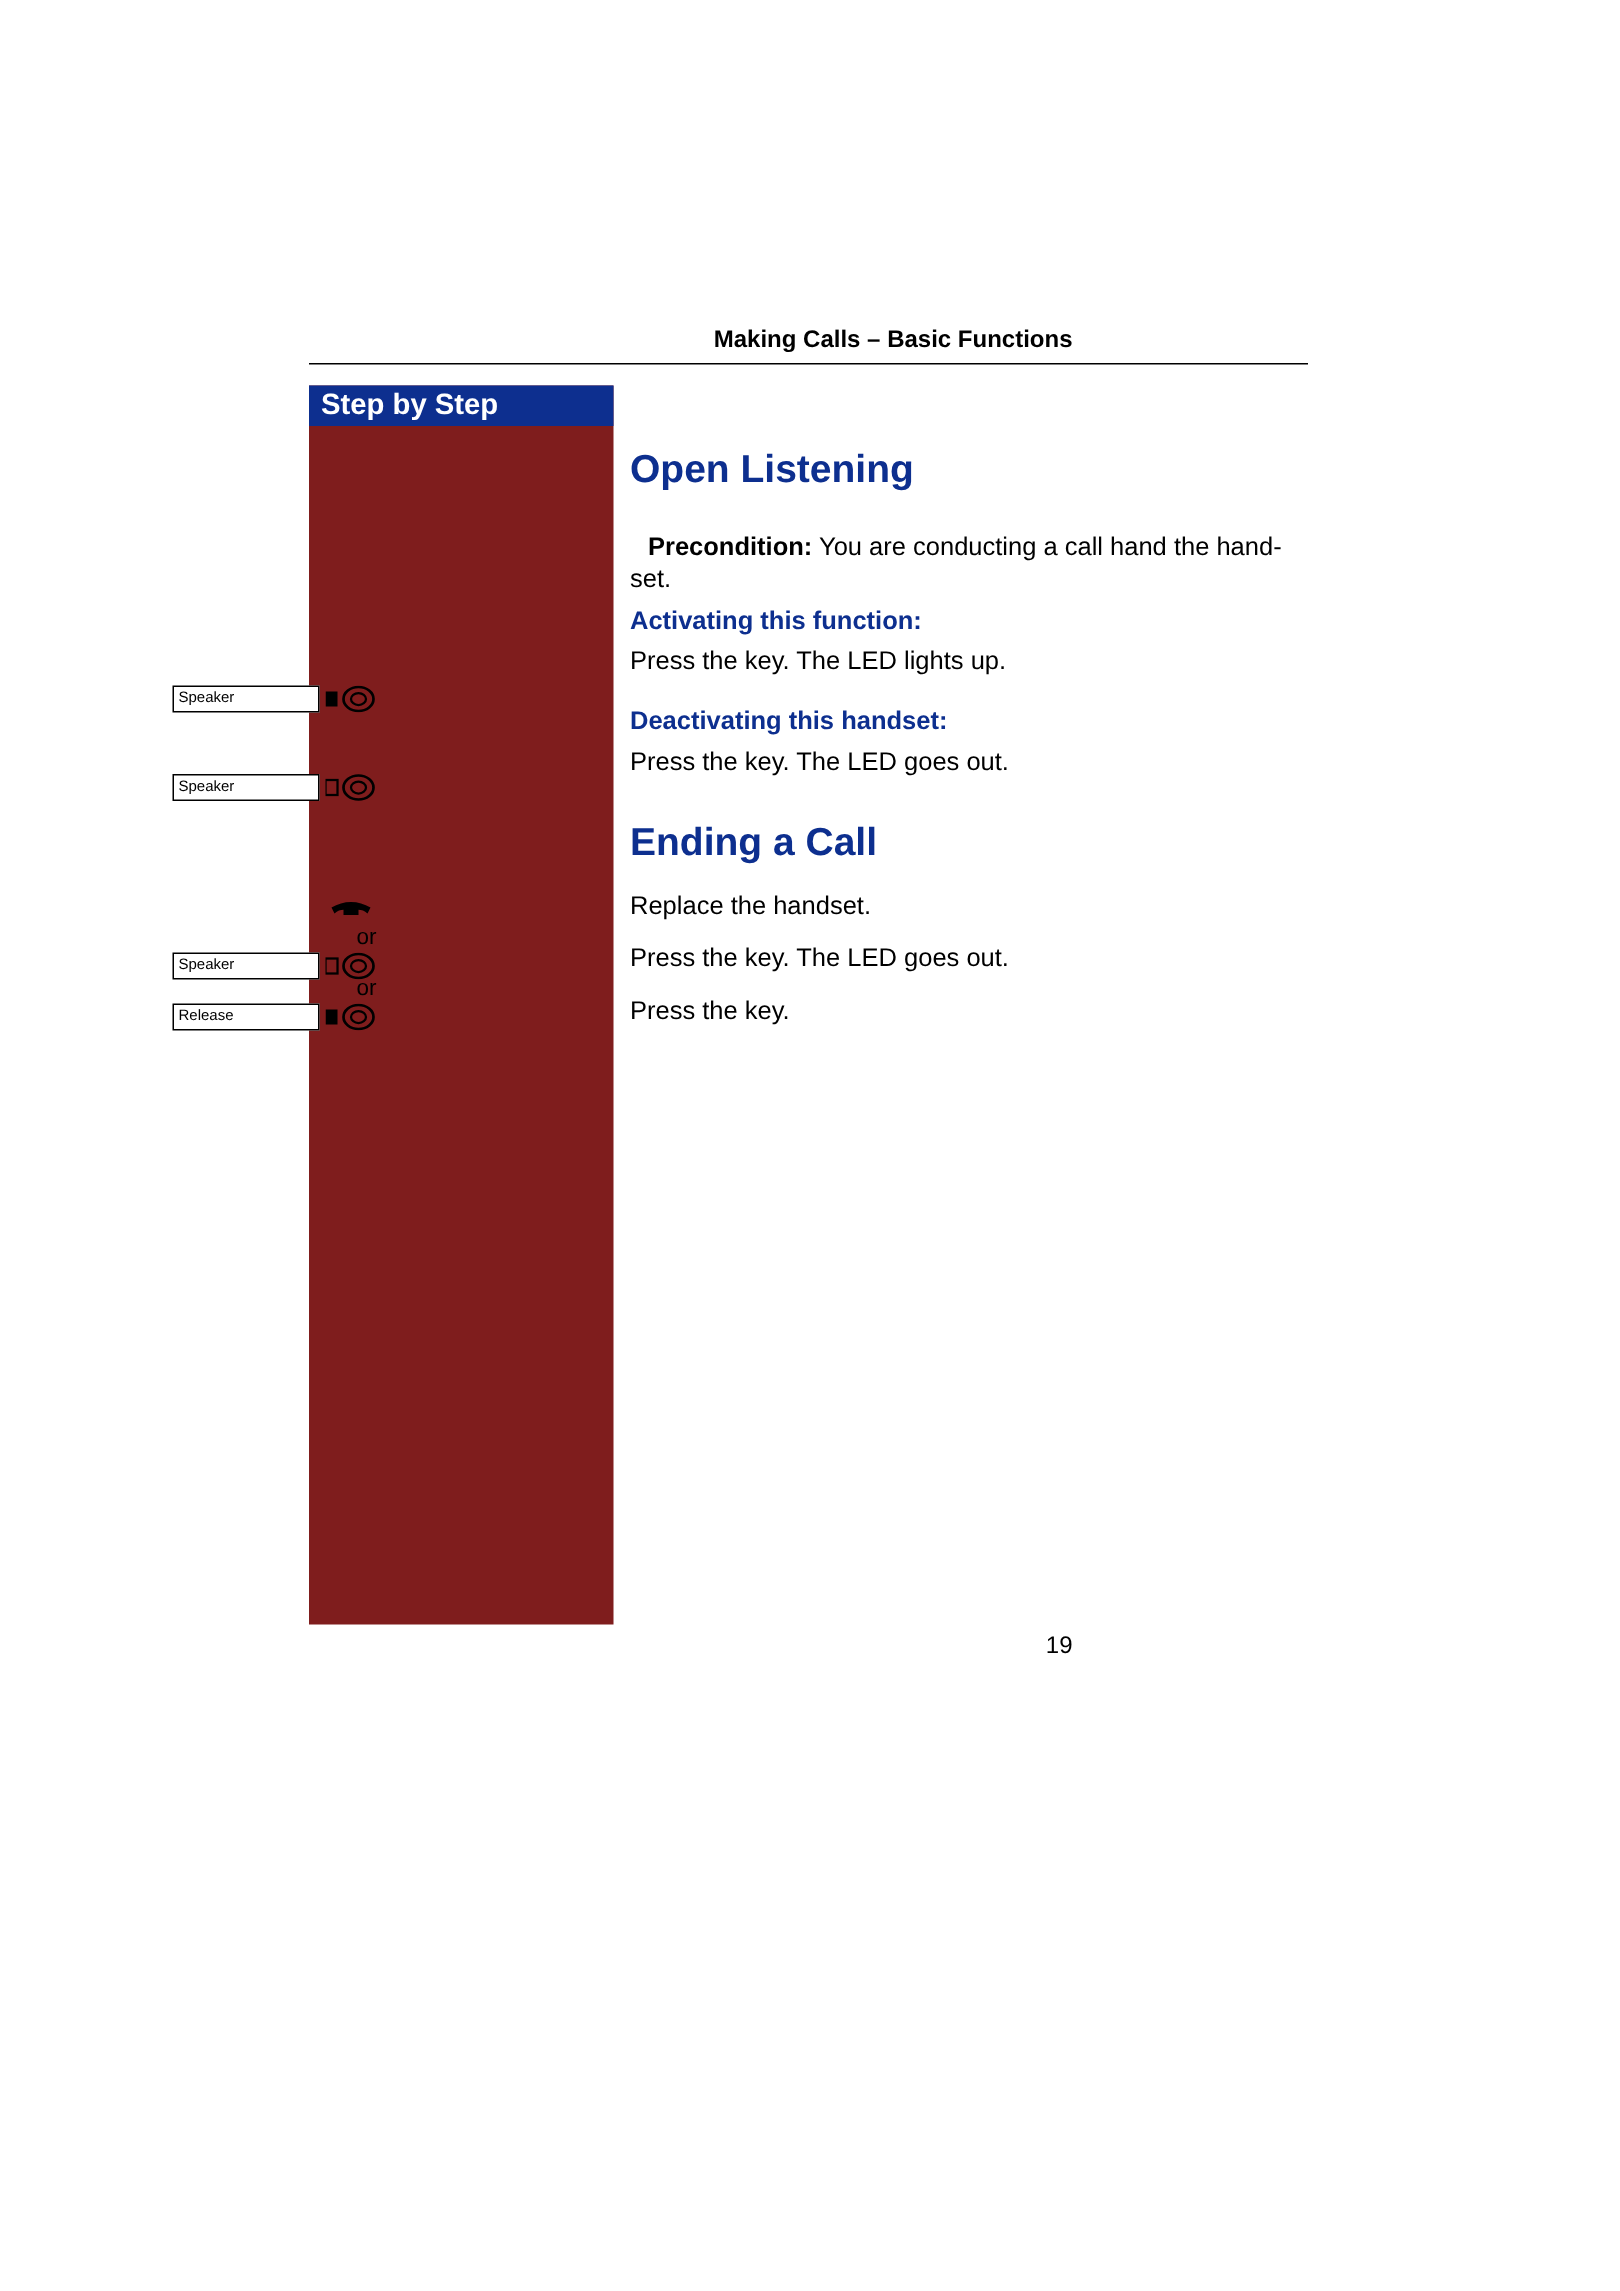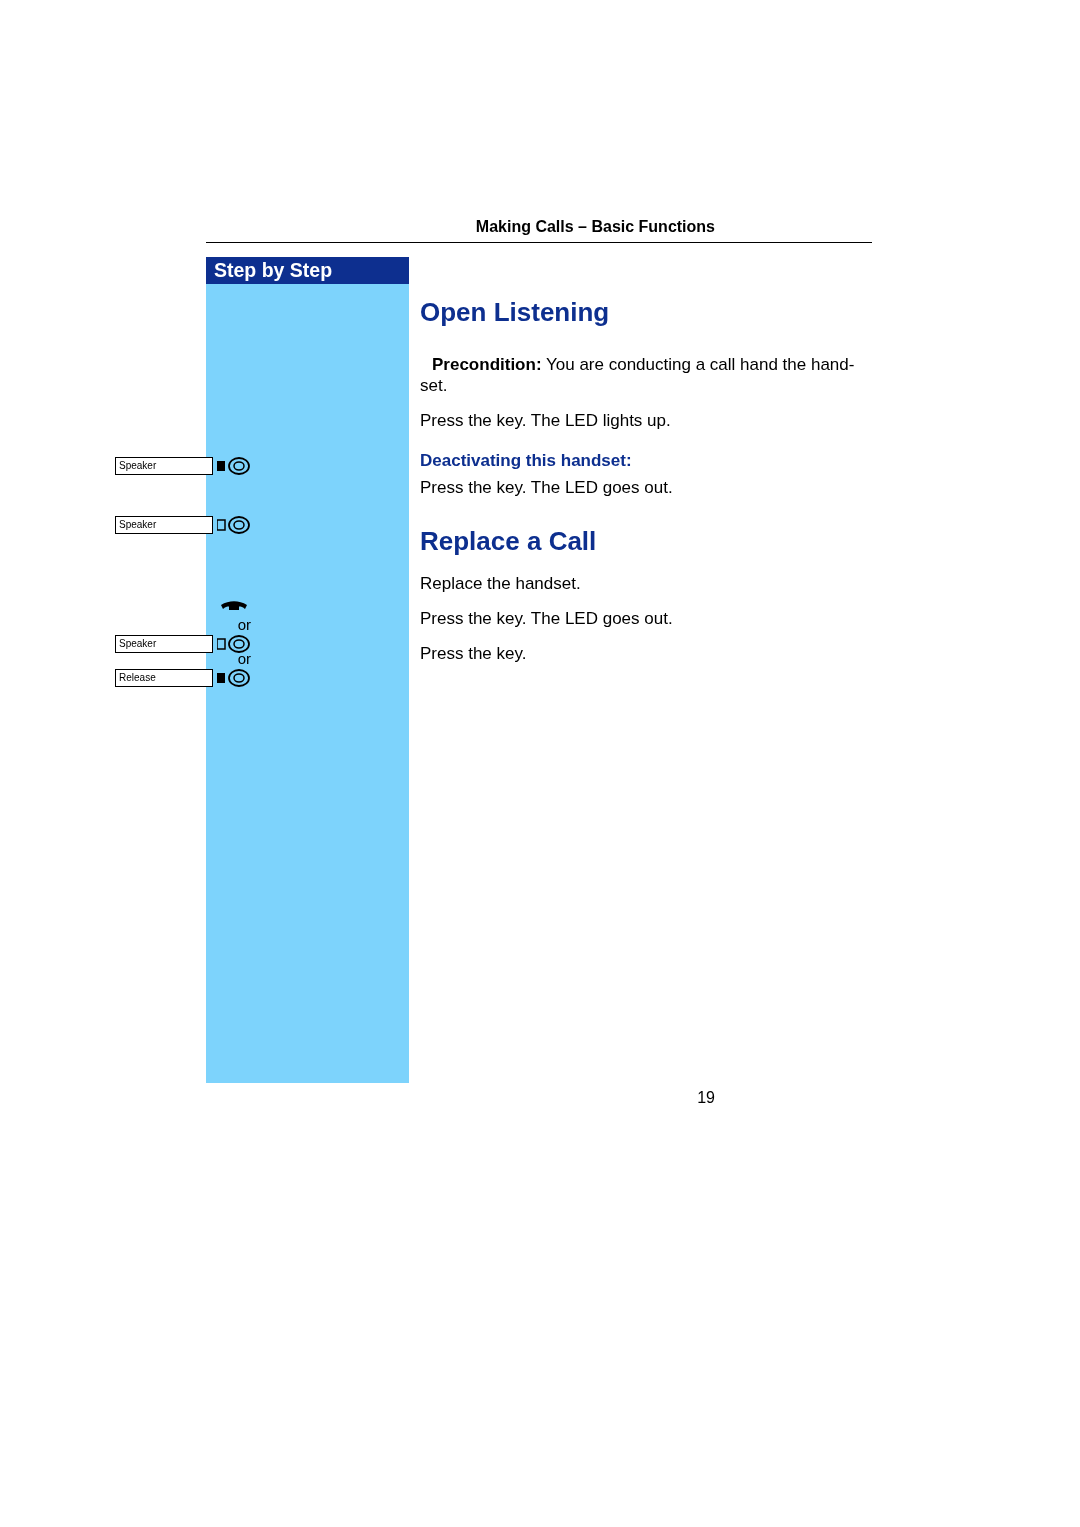--- a/index.html
+++ b/index.html
@@ -33,21 +33,21 @@
     width: 666px;
     height: 0;
     border-top: 1px solid #000;
   }
   .sidebar {
     position: absolute;
     top: 257px;
     left: 206px;
     width: 203px;
     height: 826px;
-    background: #7dd3fc;
+    background: #7f1d1d;
   }
   .sidebar-header {
     width: 203px;
     height: 27px;
     background: #0d2f8f;
     color: #fff;
     font-weight: bold;
     font-size: 19.5px;
     padding-left: 8px;
     line-height: 27px;
@@ -201,28 +201,29 @@
 
   <div class="content">
     <div style="height:40px;"></div>
     <h2 class="h2">Open Listening</h2>
     <div style="height:16px;"></div>
     <div style="height:10px;"></div>
     <p class="para">
       <span style="font-weight:bold;margin-left:12px;">Precondition:</span><span> You are conducting a call hand the hand­set.</span>
     </p>
     <div style="height:8px;"></div>
+    <p class="sub-h">Activating this function:</p>
     <div style="height:6px;"></div>
     <p class="para">Press the key. The LED lights up.</p>
     <div style="height:20px;"></div>
     <p class="sub-h">Deactivating this handset:</p>
     <div style="height:6px;"></div>
     <p class="para">Press the key. The LED goes out.</p>
     <div style="height:28px;"></div>
-    <h2 class="h2">Replace a Call</h2>
+    <h2 class="h2">Ending a Call</h2>
     <div style="height:16px;"></div>
     <p class="para">Replace the handset.</p>
     <div style="height:14px;"></div>
     <p class="para">Press the key. The LED goes out.</p>
     <div style="height:14px;"></div>
     <p class="para">Press the key.</p>
   </div>
 
   <div class="page-num">19</div>
 </div>

